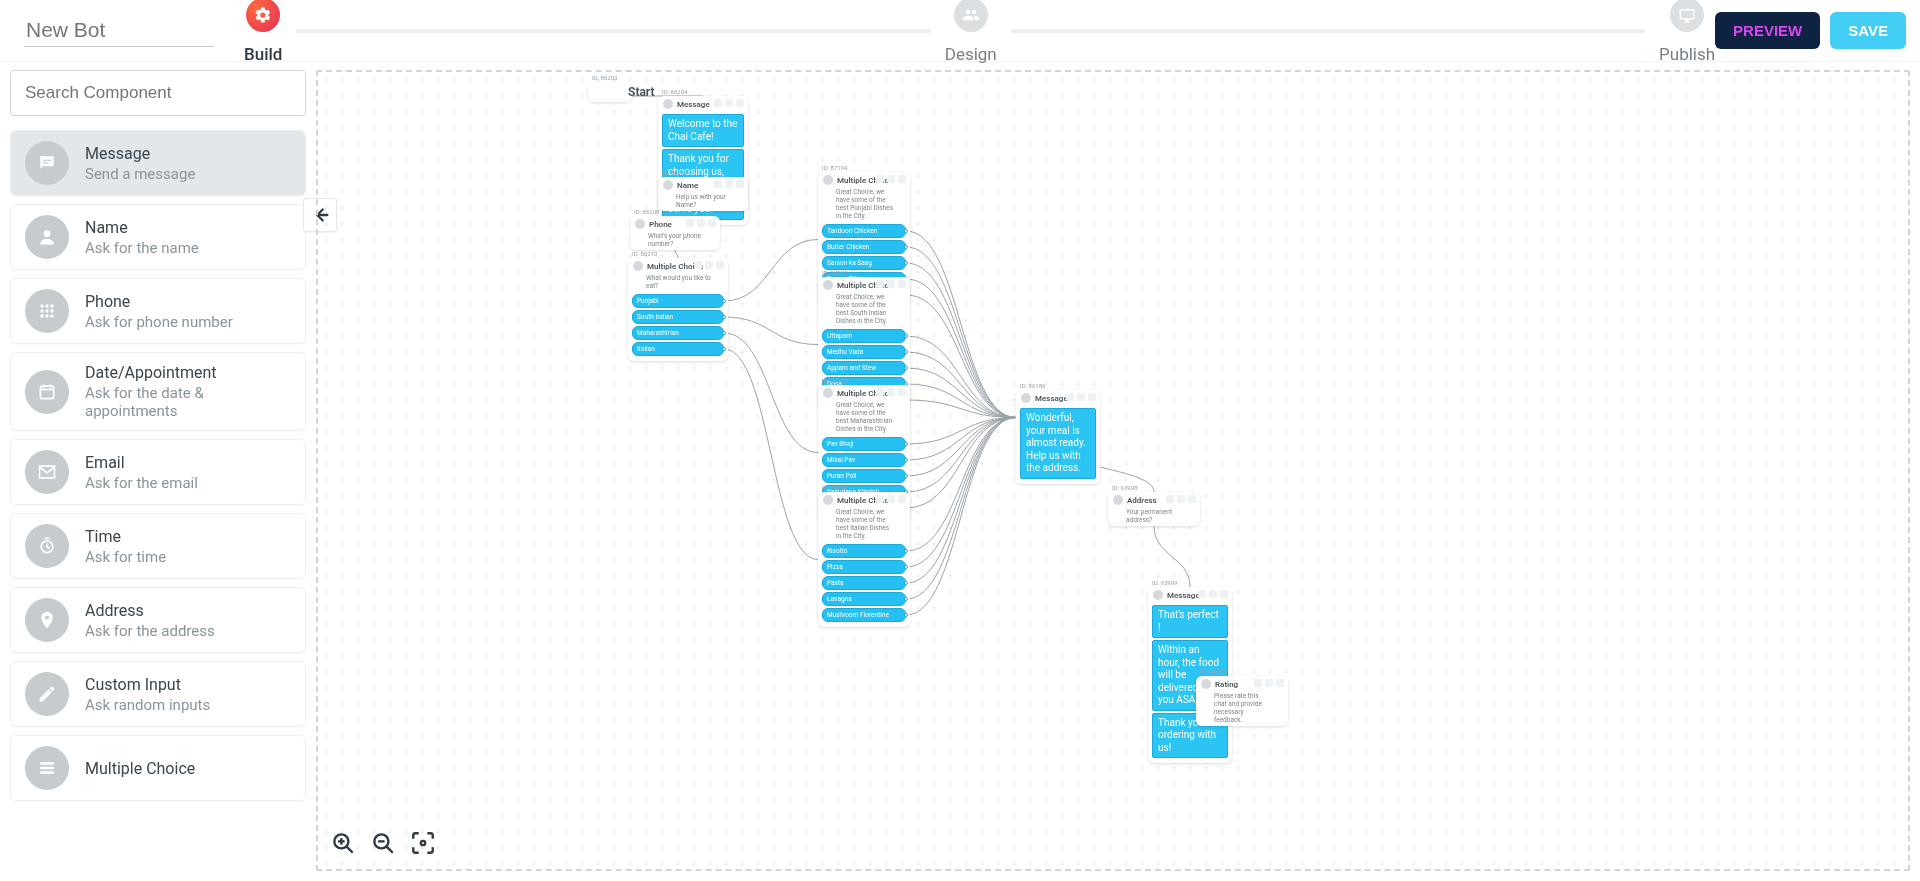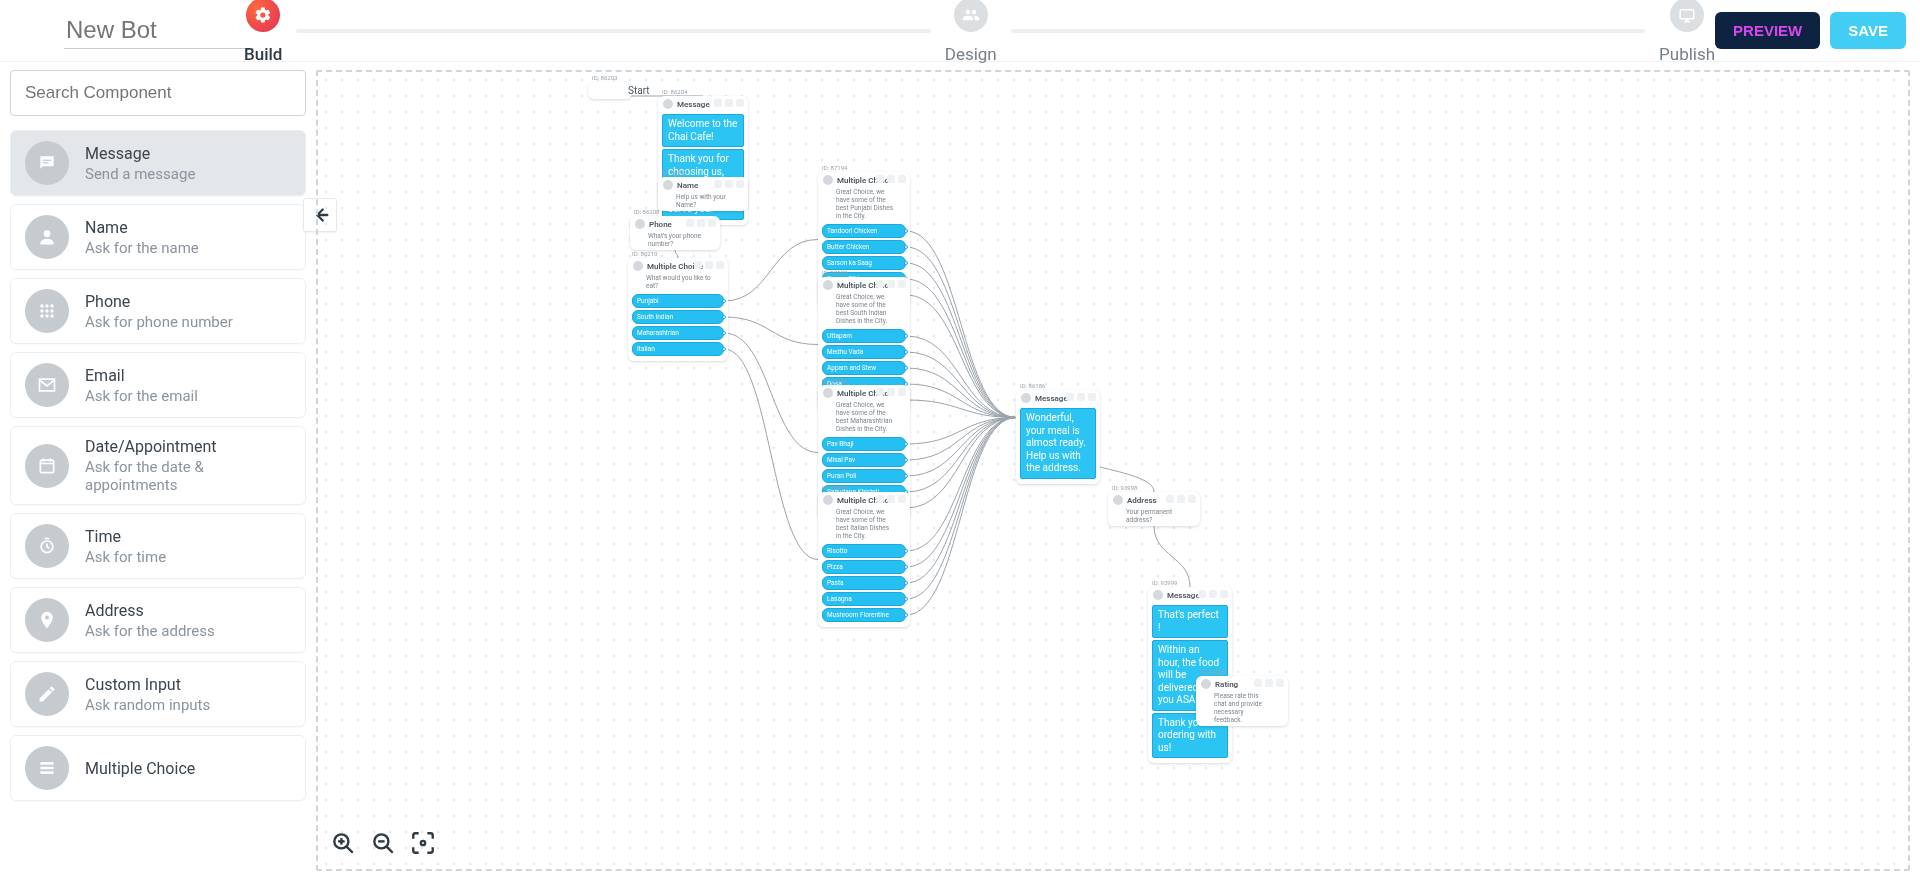--- a/index.html
+++ b/index.html
@@ -2,21 +2,21 @@
 <html><head>
 <meta charset="utf-8">
 <style>
 * { box-sizing: border-box; margin: 0; padding: 0; }
 html, body { width: 100%; height: 100%; font-family: -apple-system, BlinkMacSystemFont, "Segoe UI", Roboto, sans-serif; background: #fff; color: #2c3e50; }
 body { display: flex; flex-direction: column; }
 
 
 .topbar { display: flex; align-items: center; height: 62px; padding: 0 14px; border-bottom: 1px solid #f3f3f5; }
 .bot-name-wrap { width: 230px; padding: 0 10px; }
-.bot-name { width: 190px; border: none; border-bottom: 1px solid #ccc; font-size: 24px; color: #999; padding: 4px 2px; outline: none; margin-left: 40px; }
+.bot-name { width: 190px; border: none; border-bottom: 1px solid #ccc; font-size: 21px; color: #999; padding: 4px 2px; outline: none; }
 .steps { flex: 1; display: flex; align-items: center; gap: 14px; }
 .step { display: flex; align-items: center; gap: 12px; flex-direction: column; }
 .step-circle { width: 34px; height: 34px; border-radius: 50%; background: #dcdfe2; display: flex; align-items: center; justify-content: center; color: #fff; }
 .step.active .step-circle { background: radial-gradient(circle at 30% 30%, #ff6a3d, #e02e58); }
 .step-label { font-size: 17px; color: #768089; }
 .step.active .step-label { color: #2f3a44; font-weight: 500; }
 .step-sep { flex: 1; height: 4px; background: #eceff2; border-radius: 2px; }
 .actions { display: flex; gap: 10px; }
 .btn { border: none; border-radius: 6px; padding: 10px 18px; font-size: 15px; font-weight: 700; cursor: pointer; }
 .btn-preview { background: #0d2341; color: #d946ef; }
@@ -53,21 +53,21 @@
 .node .tool { width: 8px; height: 8px; border-radius: 2px; background: #eef1f3; }
 .node .n-body { padding: 0 0 3px 0; }
 .node .chip { background: #26bff2; color: #fff; border: 1px solid #19a9da; border-radius: 6px; padding: 2px 4px; font-size: 6.5px; margin: 2px 4px; position: relative; }
 .node .chip .port { position: absolute; right: -3px; top: 50%; transform: translateY(-50%); width: 4px; height: 4px; border-radius: 50%; background: #fff; border: 1px solid #19a9da; }
 .node .msgblk { background: #2bc4f3; border: 1px solid #19a9da; color: #fff; border-radius: 2px; padding: 3px 5px; margin: 2px 4px; font-size: 10px; line-height: 1.25; }
 .node .prompt { color: #7c858d; font-size: 6.5px; padding: 0 16px 2px 18px; }
 
 .start-node { width: 44px; }
 .start-node .start-lbl { display:flex; align-items:center; gap:4px; padding:3px 5px; }
 .start-node .start-lbl .dot{ width:8px;height:8px;border-radius:50%;background:#d5d9dd;}
-.start-node .start-lbl span{ font-size:10px; color:#4c565f; font-weight:400;margin-left:31px;}
+.start-node .start-lbl span{ font-size:12px; color:#4c565f; font-weight:700;margin-left:31px;}
 
 
 .zoom { position: absolute; left: 12px; bottom: 10px; display: flex; gap: 14px; align-items: center; }
 .zoom button { background: transparent; border: none; cursor: pointer; color: #2f3a44; }
 
 
 .svg-ico { display:block; }
 </style>
 </head>
 <body>
@@ -159,41 +159,41 @@
             </svg>
           </div>
           <div class="comp-text">
             <div class="comp-title">Phone</div>
             <div class="comp-sub">Ask for phone number</div>
           </div>
         </div>
         <div class="comp">
           <div class="comp-icon">
             <svg width="20" height="20" viewBox="0 0 24 24" fill="#fff">
-              <path d="M3 5h18v14H3z" fill="none" stroke="#fff" stroke-width="2"></path>
-              <path d="M3 6l9 7 9-7" fill="none" stroke="#fff" stroke-width="2"></path>
-            </svg>
-          </div>
-          <div class="comp-text">
-            <div class="comp-title">Email</div>
-            <div class="comp-sub">Ask for the email</div>
-          </div>
-        </div>
-        <div class="comp">
-          <div class="comp-icon">
-            <svg width="20" height="20" viewBox="0 0 24 24" fill="#fff">
               <rect x="4" y="5" width="16" height="15" rx="2" fill="none" stroke="#fff" stroke-width="2"></rect>
               <line x1="4" y1="9" x2="20" y2="9" stroke="#fff" stroke-width="2"></line>
               <line x1="8" y1="3" x2="8" y2="7" stroke="#fff" stroke-width="2"></line>
               <line x1="16" y1="3" x2="16" y2="7" stroke="#fff" stroke-width="2"></line>
             </svg>
           </div>
           <div class="comp-text">
             <div class="comp-title">Date/Appointment</div>
             <div class="comp-sub">Ask for the date &amp; appointments</div>
+          </div>
+        </div>
+        <div class="comp">
+          <div class="comp-icon">
+            <svg width="20" height="20" viewBox="0 0 24 24" fill="#fff">
+              <path d="M3 5h18v14H3z" fill="none" stroke="#fff" stroke-width="2"></path>
+              <path d="M3 6l9 7 9-7" fill="none" stroke="#fff" stroke-width="2"></path>
+            </svg>
+          </div>
+          <div class="comp-text">
+            <div class="comp-title">Email</div>
+            <div class="comp-sub">Ask for the email</div>
           </div>
         </div>
         <div class="comp">
           <div class="comp-icon">
             <svg width="20" height="20" viewBox="0 0 24 24" fill="none" stroke="#fff" stroke-width="2">
               <circle cx="12" cy="13" r="7"></circle>
               <path d="M12 9v4l3 2"></path>
               <path d="M9 3h6"></path>
             </svg>
           </div>

